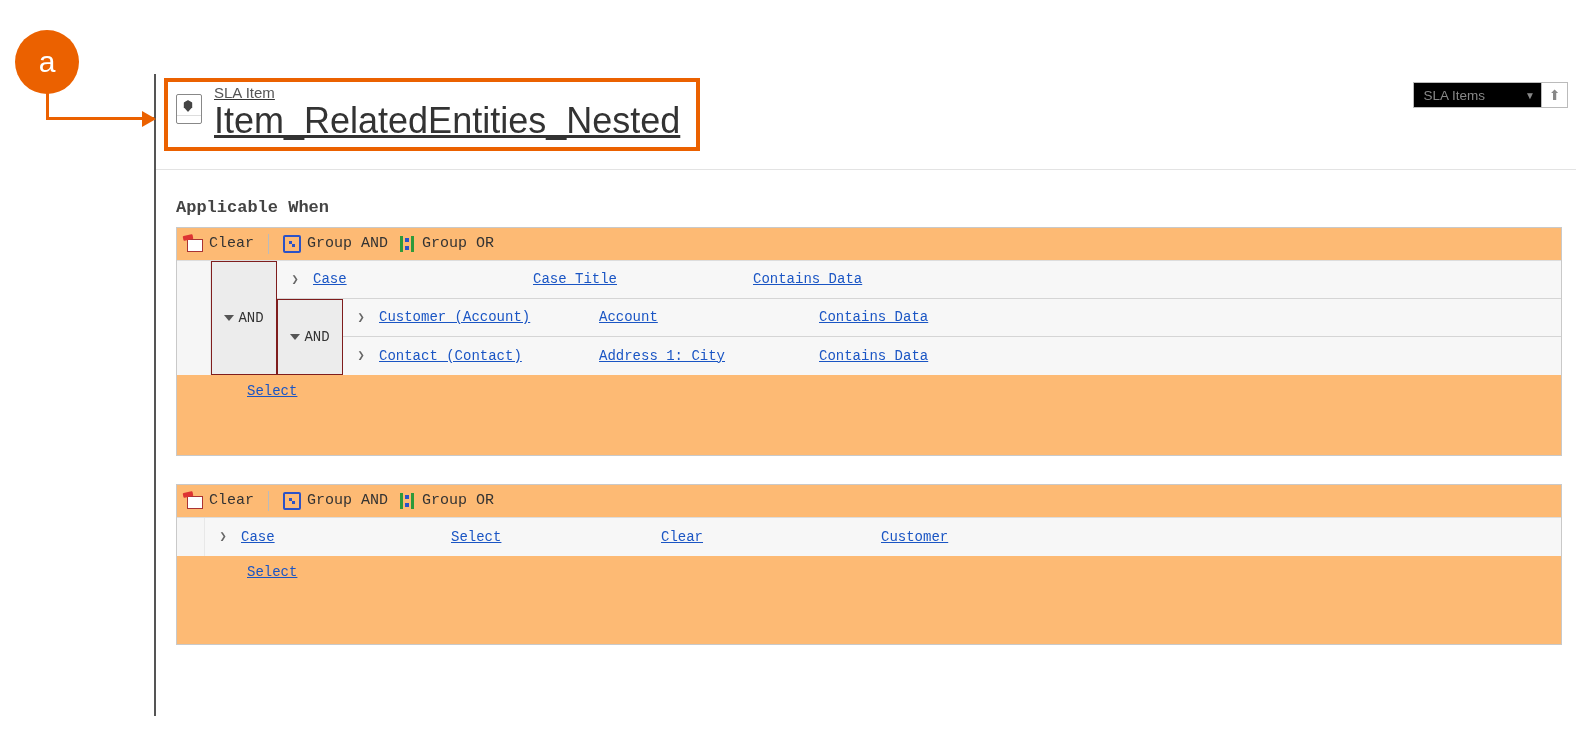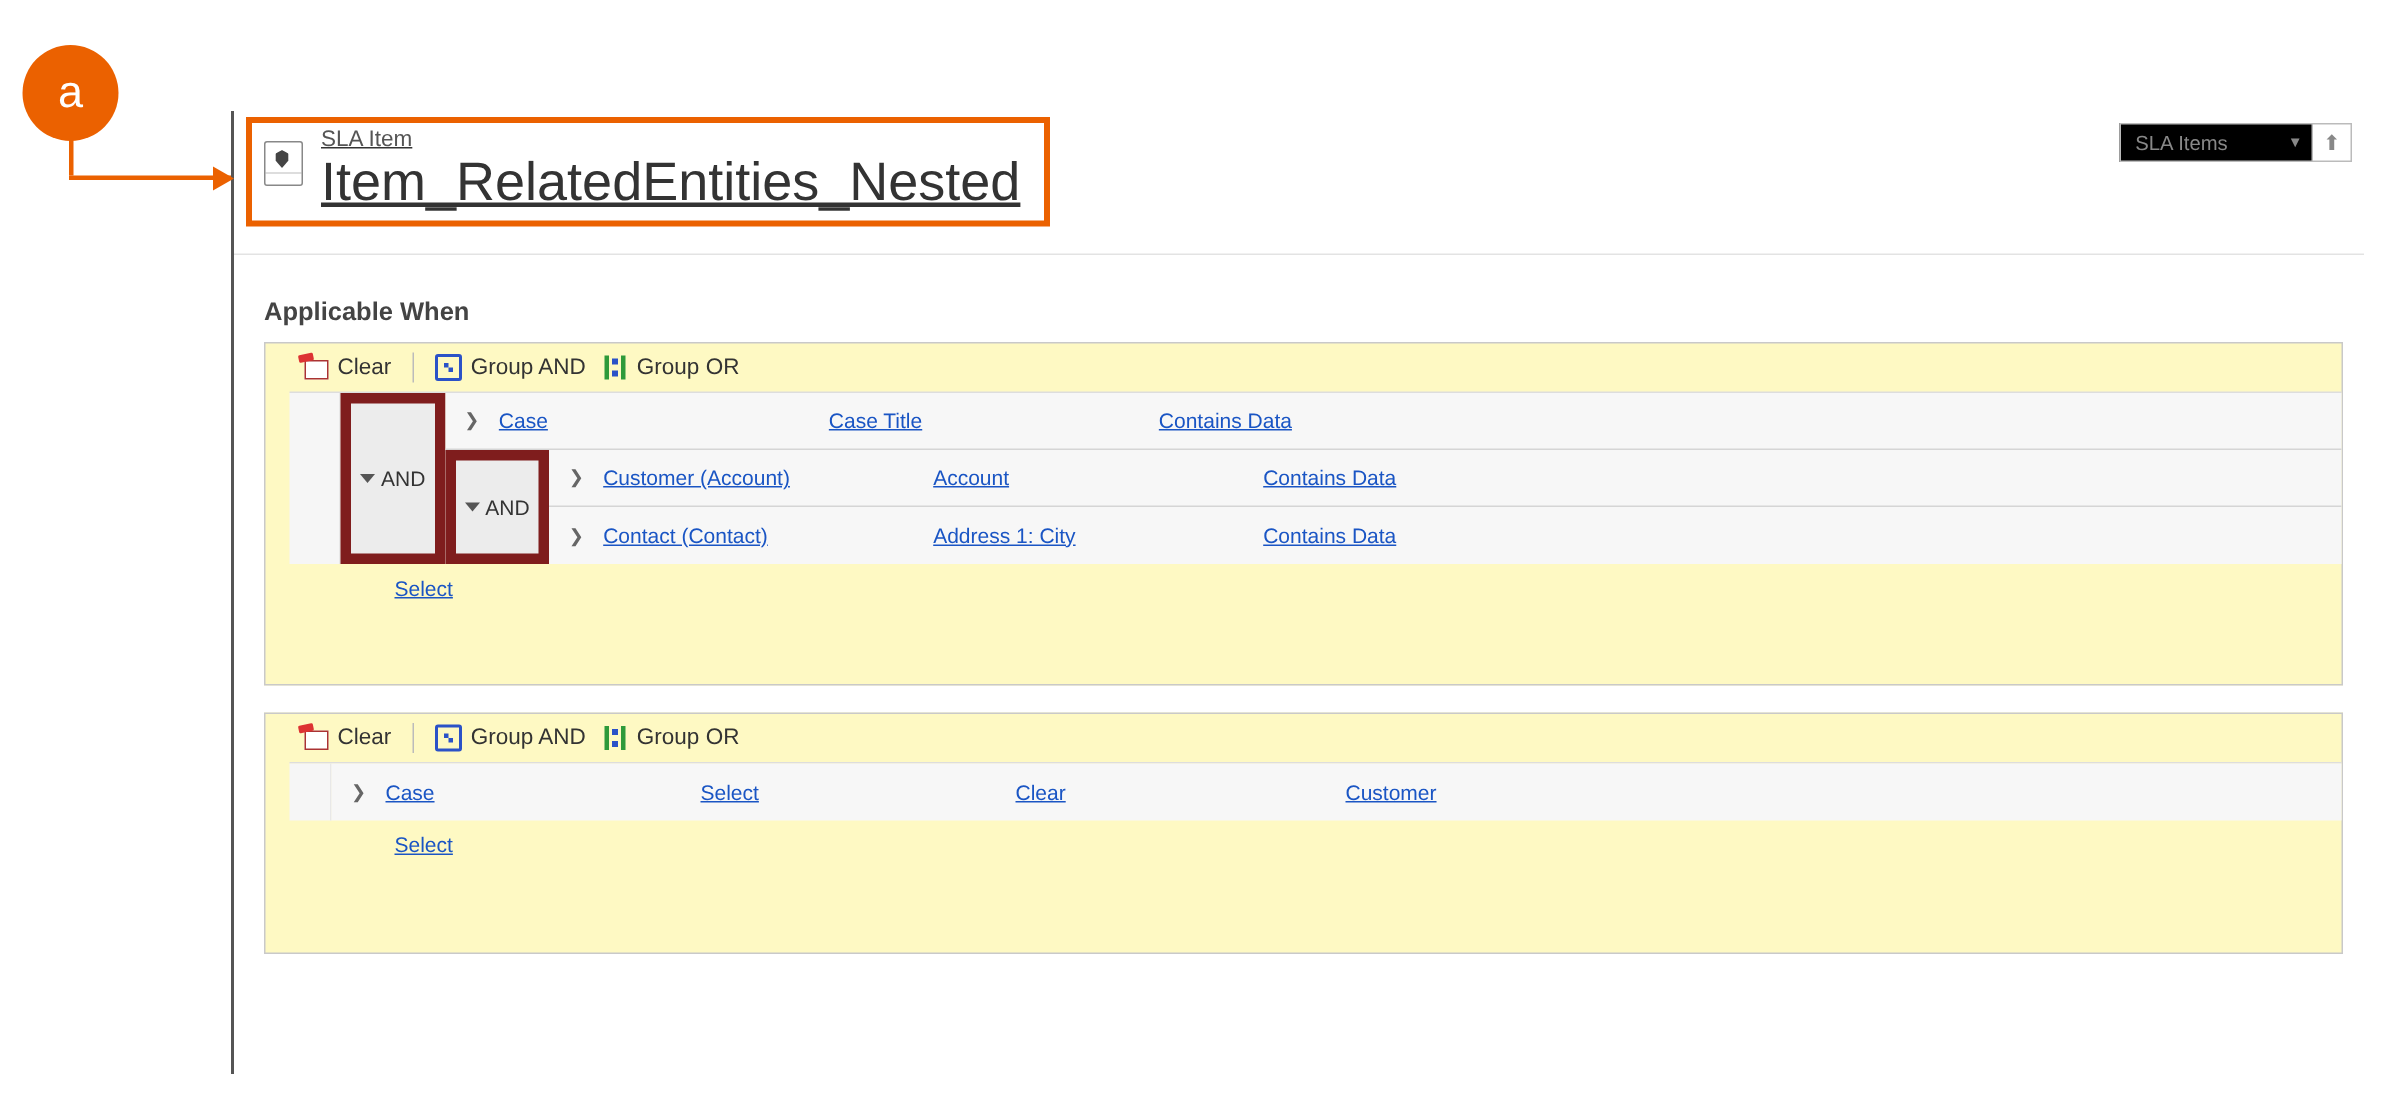--- a/index.html
+++ b/index.html
@@ -131,32 +131,32 @@
     height: 26px;
     display: flex;
     align-items: center;
     justify-content: center;
     color: #888;
     font-size: 14px;
     background: #fff;
   }
   .body {
     padding: 28px 14px 2px 20px;
+    font-family: Liberation Mono, monospace;
   }
   .section-title {
     font-size: 17px;
     font-weight: 600;
     color: #444;
     margin-bottom: 10px;
   }
   .panel {
     border: 1px solid #c9c9c9;
-    margin-bottom: 18px;
-    background: #fef9c3;
-    padding-left: 16px;
+    margin-bottom: 28px;
+    background: #fdba74;
   }
   .toolbar {
     display: flex;
     align-items: center;
     gap: 10px;
     padding: 6px 8px;
   }
   .toolbar .sep {
     width: 1px;
     height: 20px;
@@ -218,21 +218,21 @@
   .grip-bar{
     width:34px;
     background:#f6f6f6;
     border-right:1px solid #e8e8e8;
   }
   .group-chip {
     display: flex;
     align-items: center;
     justify-content: center;
     gap: 4px;
-    border: 7px solid #7f1d1d;
+    border: 1px solid #7f1d1d;
     background: #ececec;
     min-width: 66px;
     padding: 0 6px;
     font-size: 14px;
     color: #333;
     cursor: pointer;
   }
   .caret-solid {
     display:inline-block; width:0;height:0;
     border-left:5px solid transparent;

